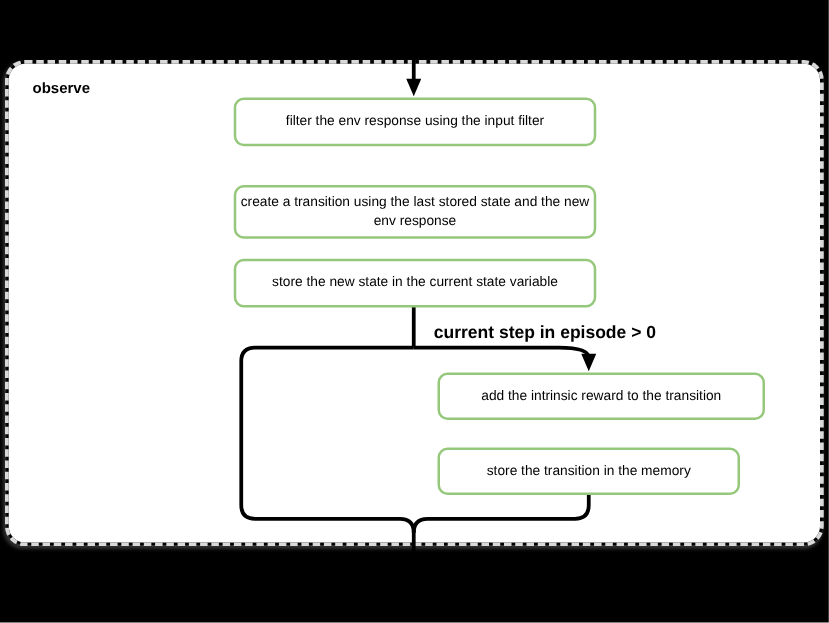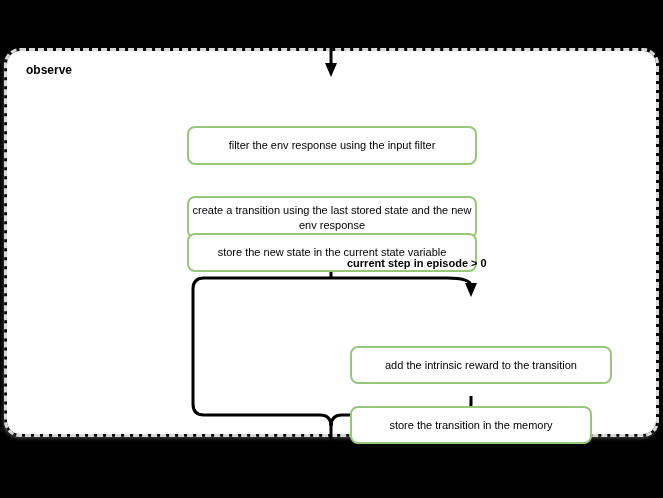--- a/index.html
+++ b/index.html
@@ -39,30 +39,29 @@
     box-sizing:border-box;
     border:2px solid var(--node-border, #96c87c);
     border-radius:8px;
     background: var(--node-fill, #fff);
     display:flex; align-items:center; justify-content:center;
     text-align:center;
     font-size:11px; line-height:1.3;
     color: var(--text, #000);
     padding:2px 1px;
     z-index:2;
-    margin-top:48px;
   }
   .n1 { left:187px; top:78px;  width:290px; height:39px; }
   .n2 { left:187px; top:148px; width:290px; height:43px; }
-  .n3 { left:187px; top:185px; width:290px; height:39px; }
+  .n3 { left:187px; top:207px; width:290px; height:39px; }
   .n4 { left:350px; top:298px; width:262px; height:38px; }
   .n5 { left:350px; top:358px; width:242px; height:38px; }
   .edge-label {
     position:absolute; left:347px; top:257px;
-    font-size:11px; font-weight:bold;
+    font-size:14px; font-weight:bold;
     color: var(--text, #000);
     white-space:nowrap;
     z-index:2;
   }
 </style>
 </head>
 <body>
 
 <div class="frame"></div>
 

